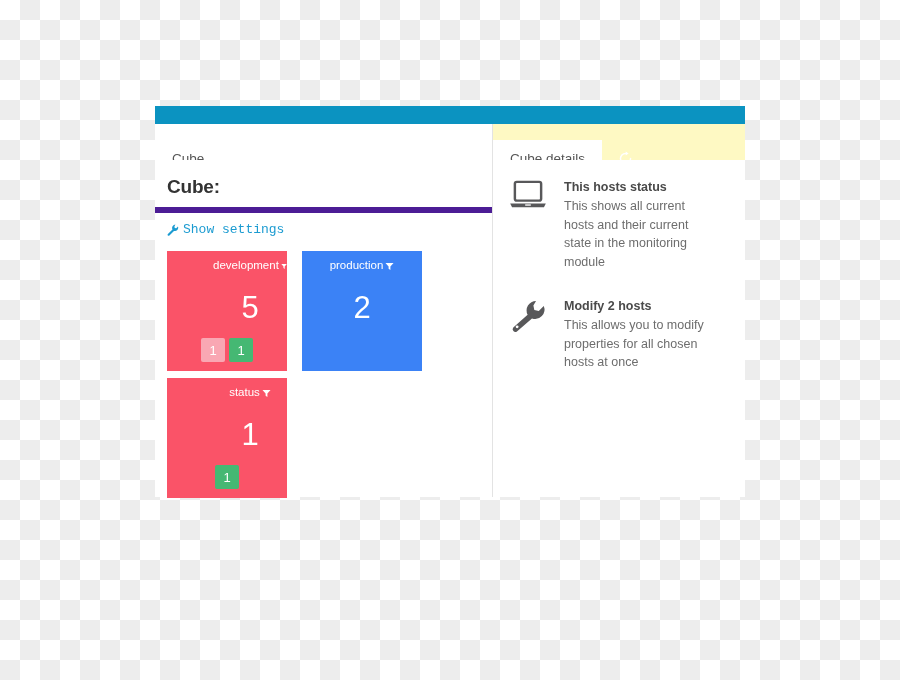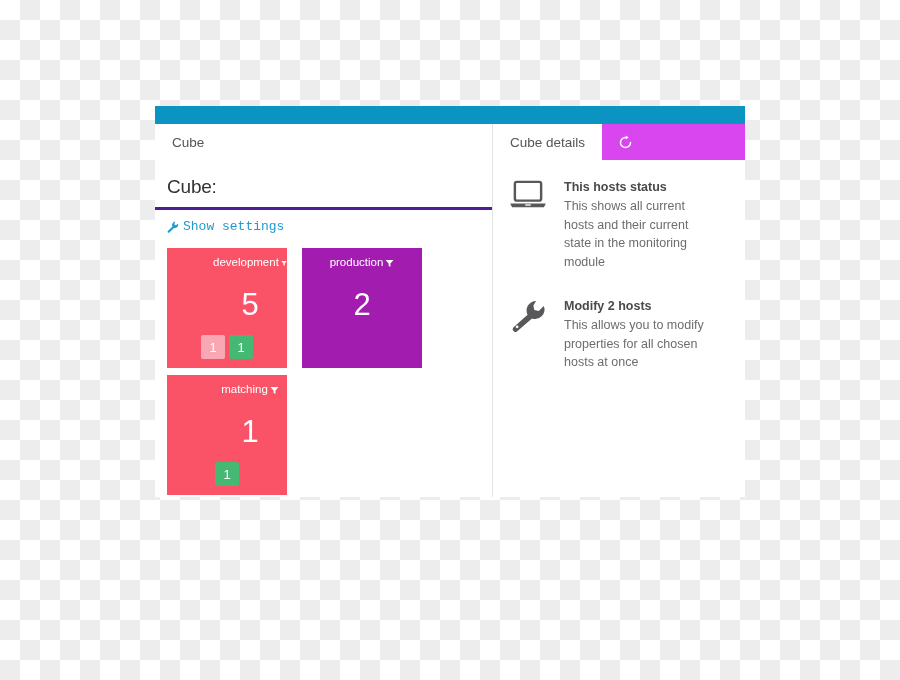--- a/index.html
+++ b/index.html
@@ -56,28 +56,28 @@
     height: 373px;
     background: #e3e3e3;
   }
   
   .right-panel {
     position: absolute;
     left: 338px;
     top: 18px;
     width: 252px;
     height: 373px;
-    background: #d946ef;
+    background: #fef9c3;
     box-sizing: border-box;
   }
 
   
   .tabstrip {
     position: absolute;
-    top: 0;
+    top: 16px;
     left: 0;
     height: 36px;
     display: flex;
     align-items: center;
   }
   .tab {
     background: #ffffff;
     color: #555555;
     font-size: 13.5px;
     padding: 0 17px;
@@ -116,25 +116,25 @@
     position: absolute;
     left: 0;
     top: 36px;
     right: 0;
     bottom: 0;
     background: #ffffff;
   }
 
   .panel-title {
     font-size: 19px;
-    font-weight: normal;
+    font-weight: bold;
     color: #333333;
     margin: 0;
     padding: 16px 14px 9px 12px;
-    border-bottom: 3px solid #4c1d95;
+    border-bottom: 6px solid #4c1d95;
     letter-spacing: -0.2px;
   }
   .right-panel .panel-title {
     padding-left: 13px;
     padding-right: 12px;
   }
 
   .settings-link {
     display: flex;
     align-items: center;
@@ -157,21 +157,21 @@
   .tile {
     position: absolute;
     width: 120px;
     height: 120px;
     box-sizing: border-box;
     color: #ffffff;
     cursor: pointer;
     user-select: none;
   }
   .tile.red   { background: #fa5368; padding-left: 46px; }
-  .tile.green { background: #a21caf; }
+  .tile.green { background: #3b82f6; }
 
   .tile-header {
     display: flex;
     align-items: center;
     justify-content: center;
     gap: 2px;
     font-size: 11.5px;
     padding-top: 9px;
     line-height: 1;
   }
@@ -299,21 +299,21 @@
             <span>production</span>
             <svg class="funnel" viewBox="0 0 10 10">
               <path d="M0.5 1 H9.5 L6 5 V9 L4 7.6 V5 Z" fill="#ffffff"></path>
             </svg>
           </div>
           <div class="tile-count">2</div>
         </div>
 
         <div class="tile red" style="left:0px; top:127px;">
           <div class="tile-header">
-            <span>matching</span>
+            <span>status</span>
             <svg class="funnel" viewBox="0 0 10 10">
               <path d="M0.5 1 H9.5 L6 5 V9 L4 7.6 V5 Z" fill="#ffffff"></path>
             </svg>
           </div>
           <div class="tile-count">1</div>
           <div class="tile-badges">
             <span class="badge green">1</span>
           </div>
         </div>
 

